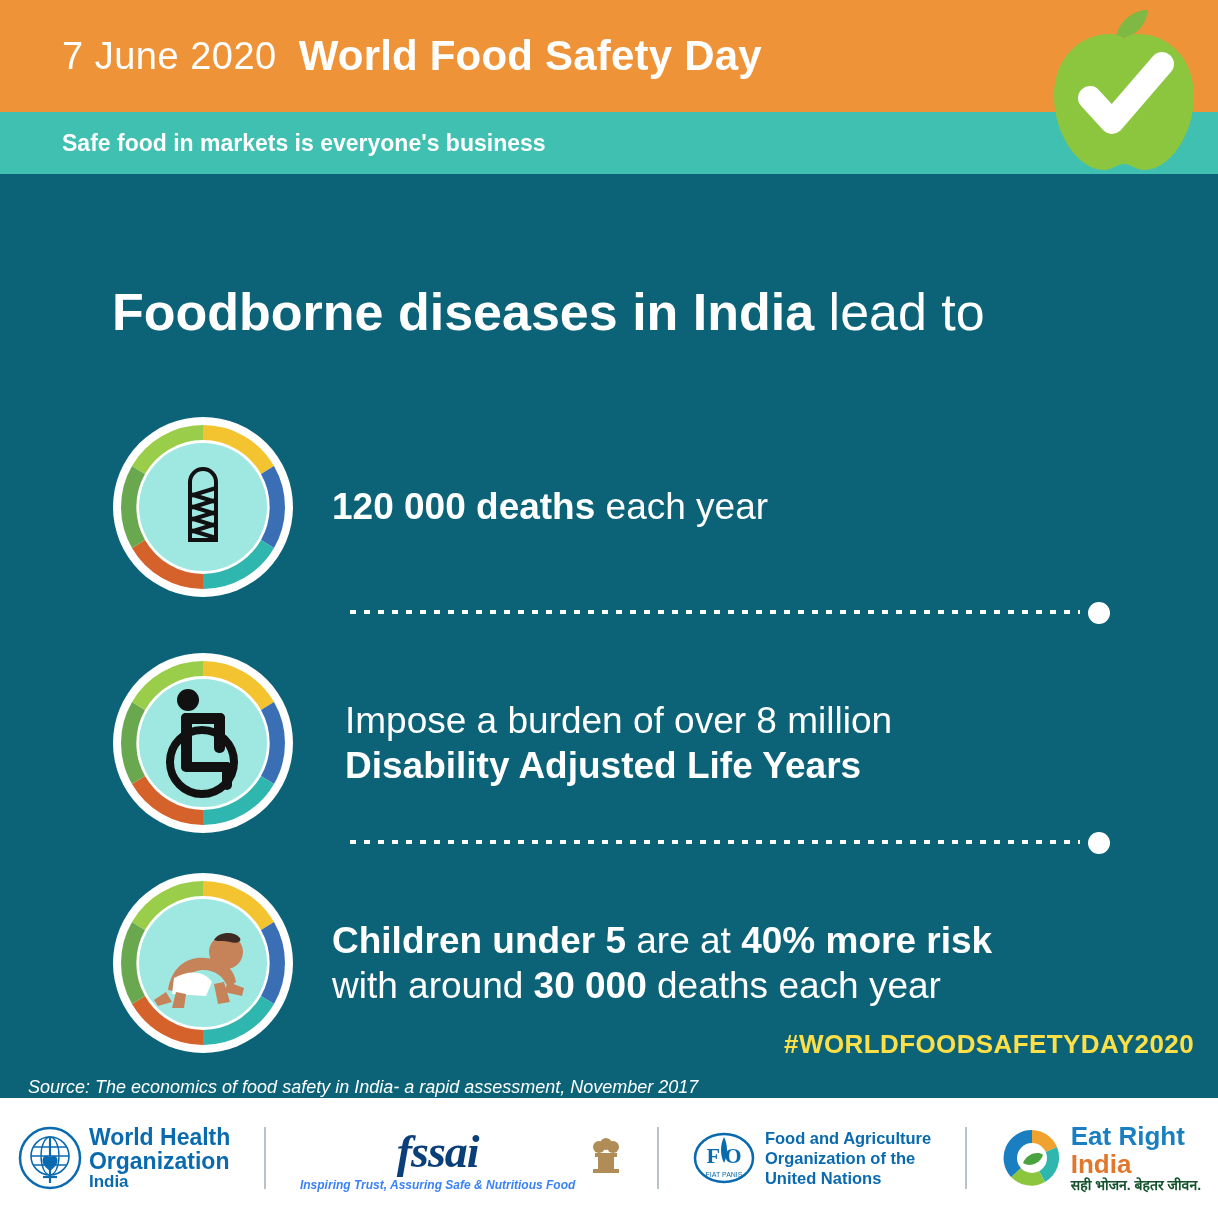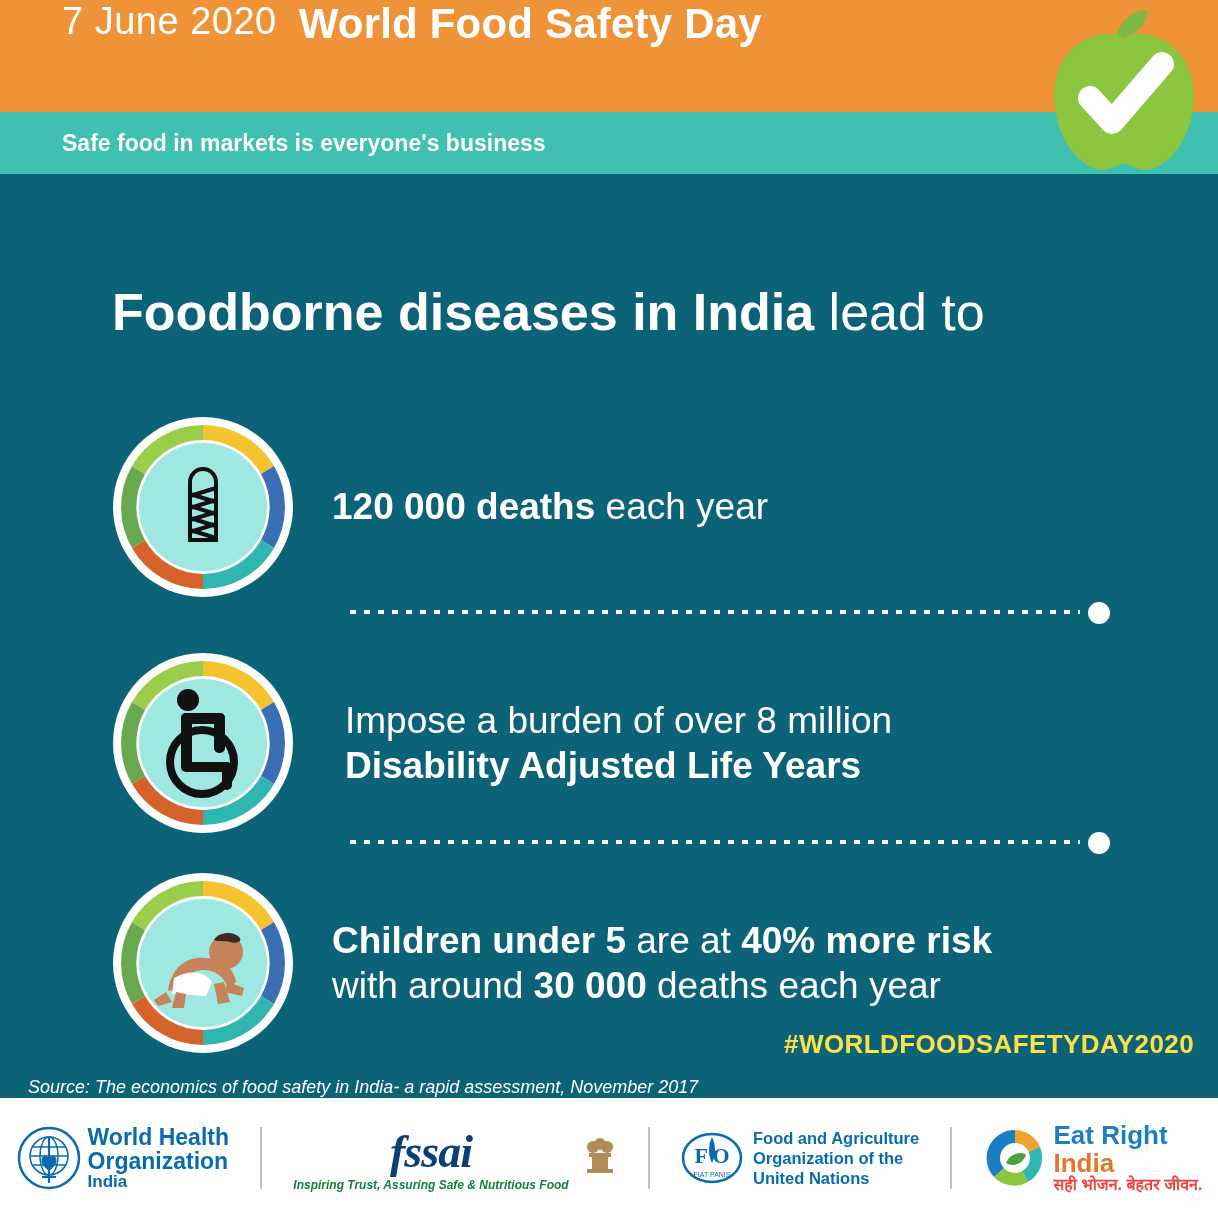--- a/index.html
+++ b/index.html
@@ -19,20 +19,21 @@
   }
 
   
   .header-bar {
     position: absolute;
     left: 0; top: 0;
     width: 1218px;
     height: 112px;
     background: #ef9338;
     display: flex;
+    align-items: center;
   }
   .header-date {
     margin-left: 62px;
     font-size: 38px;
     color: #ffffff;
     letter-spacing: 0.5px;
   }
   .header-title {
     margin-left: 22px;
     font-size: 42px;
@@ -193,21 +194,21 @@
   }
   .fssai-word {
     color: #0a3f7a;
     font-size: 46px;
     font-style: italic;
     font-weight: bold;
     font-family: "Liberation Serif", serif;
     letter-spacing: -1px;
   }
   .fssai-tag {
-    color: #15803d;
+    color: #3b82f6;
     font-size: 12px;
     font-weight: bold;
     font-style: italic;
   }
   .fssai-auth {
     color: #111111;
     font-size: 12.5px;
     font-weight: bold;
     line-height: 1.2;
     text-align: center;
@@ -218,21 +219,21 @@
     font-weight: bold;
     font-size: 16.5px;
     line-height: 1.22;
   }
   .eat-right-text {
     margin-left: 8px;
     line-height: 1.05;
   }
   .eat-right-1 { color: #1a7fc1; font-size: 26px; font-weight: bold; }
   .eat-right-2 { color: #e2762a; font-size: 26px; font-weight: bold; }
-  .eat-right-3 { color: #ef4444; font-size: 16px; font-weight: bold; }
+  .eat-right-3 { color: #14532d; font-size: 14px; font-weight: bold; }
 </style>
 </head>
 <body>
 
 <div id="poster">
 
   <div class="header-bar">
     <div class="header-date">7 June 2020</div>
     <div class="header-title">World Food Safety Day</div>
   </div>

